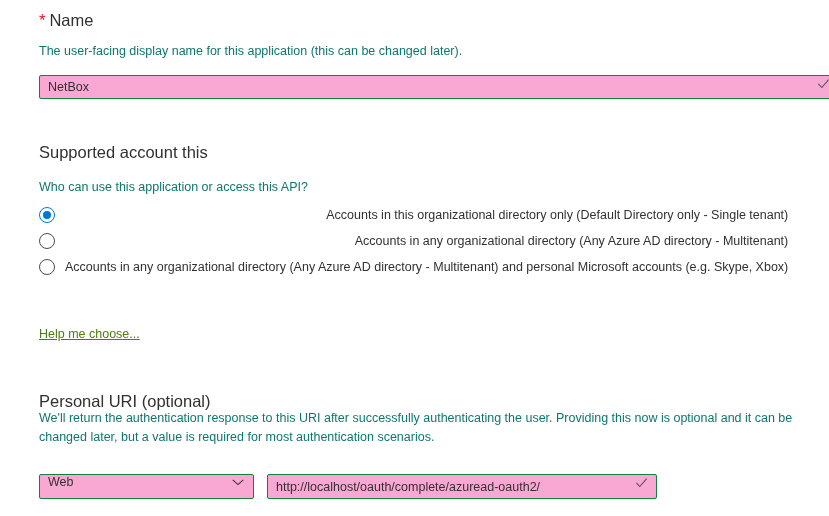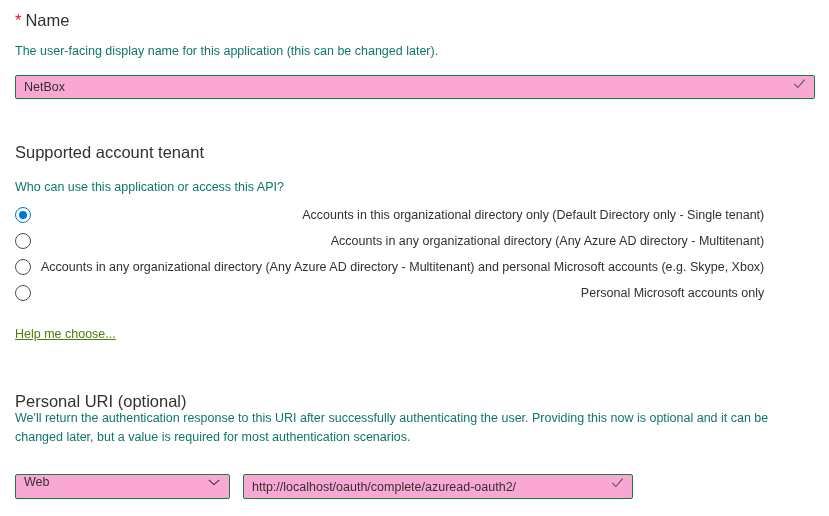--- a/index.html
+++ b/index.html
@@ -1,21 +1,21 @@
 <!DOCTYPE html>
 <html><head>
 <meta charset="utf-8">
 <style>
   html,body { margin:0; padding:0; }
   body {
     width:829px; height:516px; background:#ffffff; position:relative; overflow:hidden;
     font-family:"Liberation Sans", sans-serif; color:#323130;
     -webkit-font-smoothing:antialiased;
   }
-  .abs { position:absolute; }
+  .abs { position:absolute;margin-left:24px; }
   .heading { font-size:16.5px; font-weight:400; color:#323130; line-height:22px; }
   .body-text { font-size:12.5px; line-height:17px; color:#0f766e; }
   .required { color:#e81123; margin-right:4px; }
   .field {
     box-sizing:border-box; border:1px solid #15803d; border-radius:2px;
     background:#f9a8d4; display:flex; 
   }
   .field input {
     border:none; outline:none; flex:1; min-width:0; height:100%;
     font-family:"Liberation Sans", sans-serif; font-size:12.5px; color:#323130;
@@ -48,40 +48,36 @@
 
 <div class="abs field" style="left:15px; top:75px; width:800px; height:24px;">
   <input type="text" value="NetBox" style="">
   <span class="check-icon">
     <svg width="15" height="15" viewBox="0 0 16 16">
       <path d="M2.5 8.5 L6.2 12.3 L13.5 3.8" fill="none" stroke="#565656" stroke-width="1.2"></path>
     </svg>
   </span>
 </div>
 
-<div class="abs heading" style="left:15px; top:141px;">Supported account tenant</div>
+<div class="abs heading" style="left:15px; top:141px;">Supported account this</div>
 
 <div class="abs body-text" style="left:15px; top:179px; width:800px;">Who can use this application or access this API?</div>
 
 <div class="abs" style="left:15px; top:202px;">
   <div class="radio-row selected">
     <span class="radio-circle"></span>
     <span class="radio-label">Accounts in this organizational directory only (Default Directory only - Single tenant)</span>
   </div>
   <div class="radio-row">
     <span class="radio-circle"></span>
     <span class="radio-label">Accounts in any organizational directory (Any Azure AD directory - Multitenant)</span>
   </div>
   <div class="radio-row">
     <span class="radio-circle"></span>
     <span class="radio-label">Accounts in any organizational directory (Any Azure AD directory - Multitenant) and personal Microsoft accounts (e.g. Skype, Xbox)</span>
-  </div>
-  <div class="radio-row">
-    <span class="radio-circle"></span>
-    <span class="radio-label">Personal Microsoft accounts only</span>
   </div>
 </div>
 
 <a class="abs link" style="left:15px; top:327px;" href="#">Help me choose...</a>
 
 <div class="abs heading" style="left:15px; top:390px;">Personal URI (optional)</div>
 
 <div class="abs body-text" style="left:15px; top:409px; width:800px; line-height:19px;">We'll return the authentication response to this URI after successfully authenticating the user. Providing this now is optional and it can be changed later, but a value is required for most authentication scenarios.</div>
 
 <div class="abs field select-box" style="left:15px; top:474px; width:215px; height:25px;">

